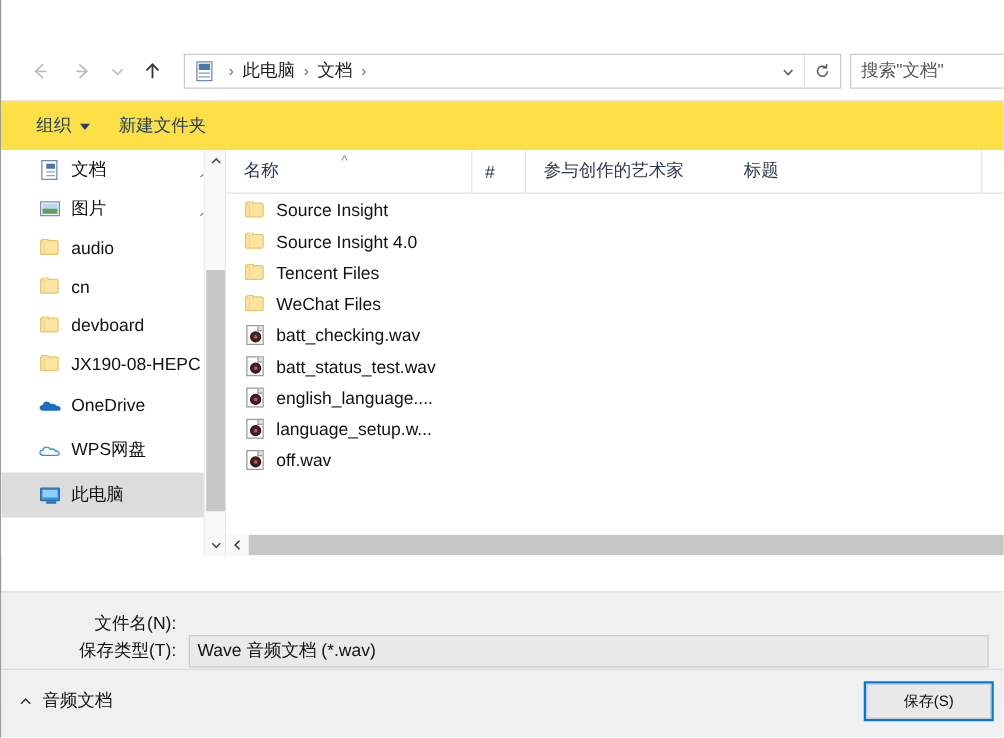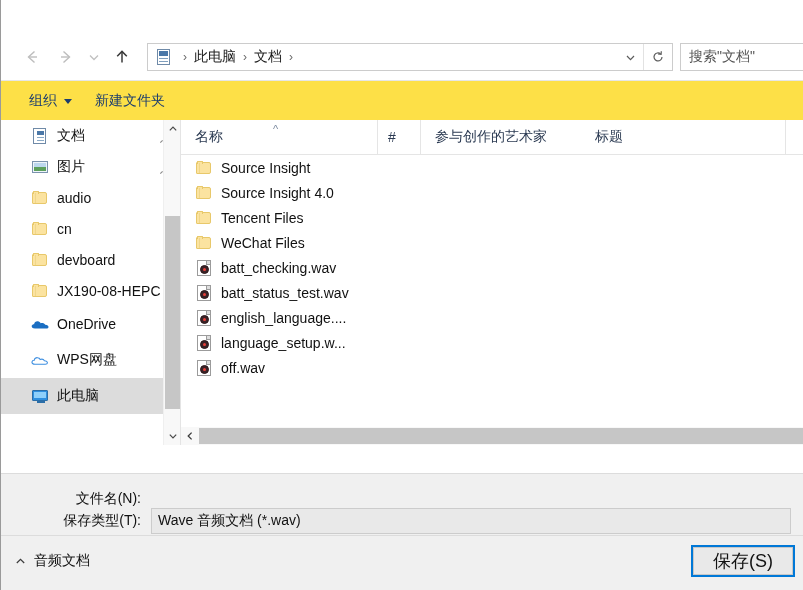--- a/index.html
+++ b/index.html
@@ -382,21 +382,21 @@
     font-size: 14px; color: #111111;
   }
   .hidefolders .chev { margin-right: 8px; display: flex; }
   .savebtn {
     position: absolute; right: 9px; top: 9px;
     width: 104px; height: 32px;
     border: 2px solid #0078d7;
     background: #bef264;
     box-sizing: border-box;
     display: flex; align-items: center; justify-content: center;
-    font-size: 18px; color: #111111;
+    font-size: 12px; color: #111111;
   }
   .savebtn .inner {
     width: 100%; height: 100%;
     border: 1px solid #c8c8c8;
     box-sizing: border-box;
     display: flex; align-items: center; justify-content: center;
     background: #e9e9e9;
   }
 </style>
 </head>

